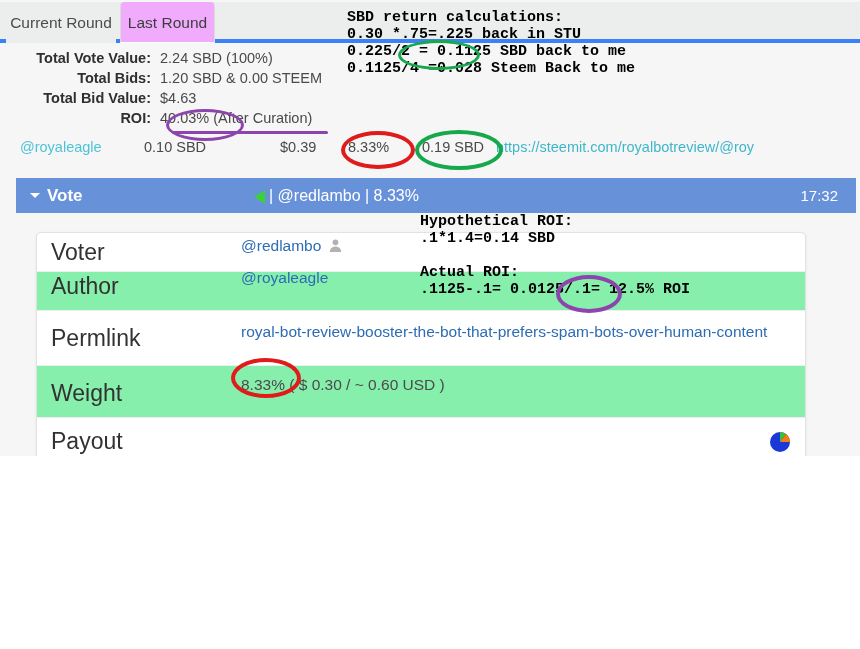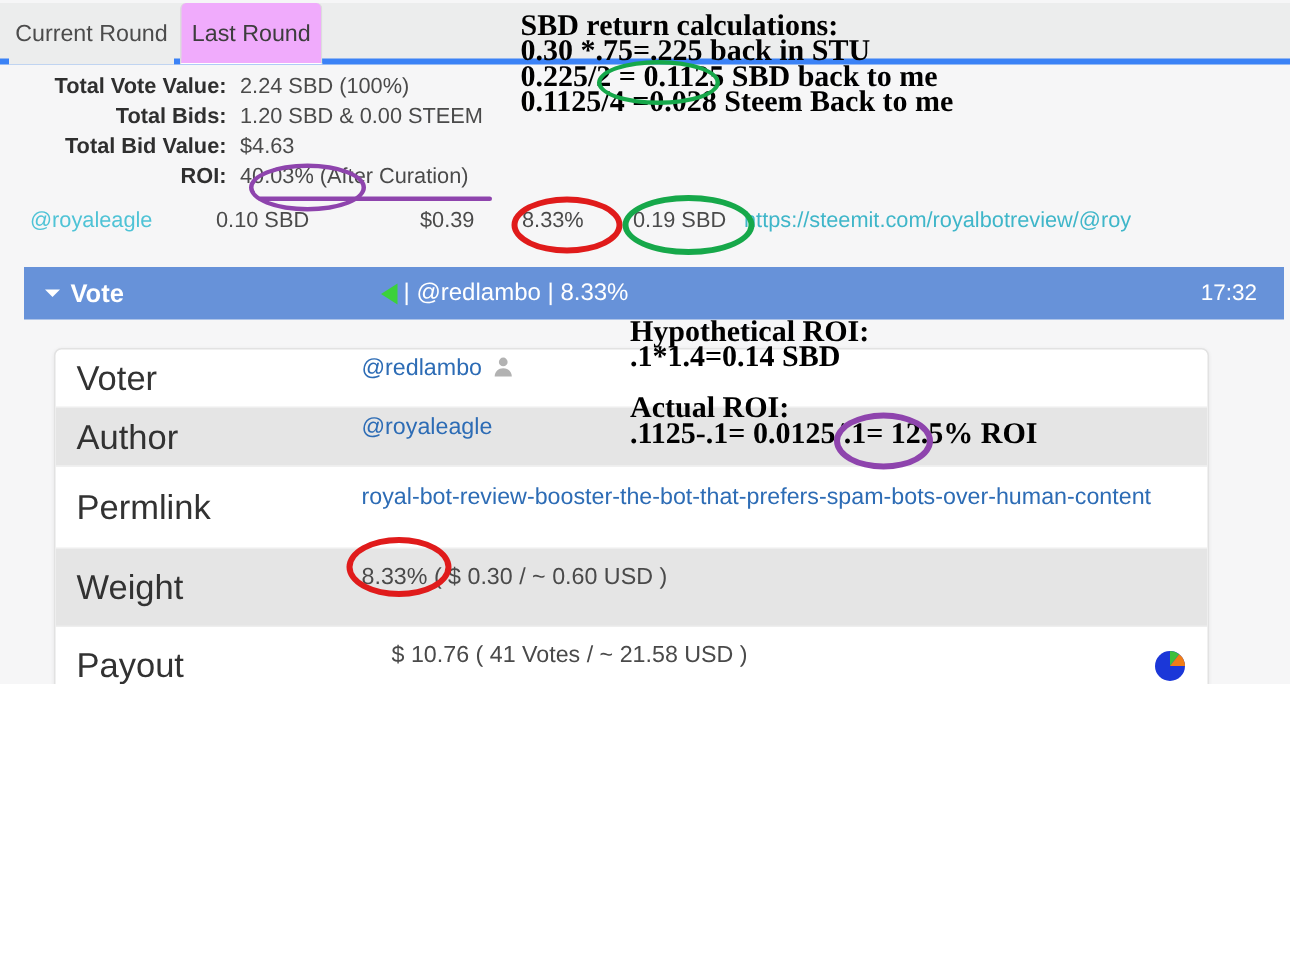--- a/index.html
+++ b/index.html
@@ -180,21 +180,21 @@
     overflow: hidden;
     box-sizing: border-box;
   }
   .detail-row {
     display: flex;
     border-bottom: 1px solid #eeeeee;
     min-height: 38px;
     align-items: center;
   }
   .detail-row:last-child { border-bottom: none; }
-  .detail-row.striped { background: #e5e5e5; }
+  .detail-row.striped { background: #86efac; align-items: flex-end; }
   .row-key {
     width: 204px;
     flex: 0 0 204px;
     padding: 10px 0 10px 14px;
     font-size: 23px;
     color: #323232;
     box-sizing: border-box;
   }
   .row-val {
     flex: 1;
@@ -226,26 +226,26 @@
     position: absolute;
     right: 14px;
     top: 50%;
     transform: translateY(-50%);
     width: 22px; height: 22px;
   }
 
   
   .annot {
     position: absolute;
-    font-family: Liberation Serif, serif;
+    font-family: Liberation Mono, monospace;
     font-weight: bold;
     color: #000000;
     white-space: pre;
     line-height: 17px;
-    font-size: 20px;
+    font-size: 15px;
     z-index: 40;
   }
   #annot-sbd-calc   { left: 347px; top: 9px; }
   #annot-hypo-roi   { left: 420px; top: 213px; }
   #annot-actual-roi { left: 420px; top: 264px; }
 
   
   .marker {
     position: absolute;
     border-style: solid;
@@ -347,21 +347,20 @@
       <div class="row-val"><span class="link-blue" id="permlink-link">royal-bot-review-booster-the-bot-that-prefers-spam-bots-over-human-content</span></div>
     </div>
 
     <div class="detail-row striped" id="row-weight">
       <div class="row-key">Weight</div>
       <div class="row-val">8.33% ( $ 0.30 / ~ 0.60 USD )</div>
     </div>
 
     <div class="detail-row" id="payout-row">
       <div class="row-key">Payout</div>
-      <div class="row-val">$ 10.76 ( 41 Votes / ~ 21.58 USD )</div>
       <span id="pie-chart-icon"><svg viewBox="0 0 22 22" width="22" height="22">
             <circle cx="11" cy="11" r="10" fill="#1b37d8"></circle>
             <path d="M11 11 L11 1 A10 10 0 0 1 17.1 3.1 Z" fill="#3cbf3c"></path>
             <path d="M11 11 L17.1 3.1 A10 10 0 0 1 21 11 Z" fill="#f07d16"></path>
           </svg></span>
     </div>
 
   </div>
 
 </div>

